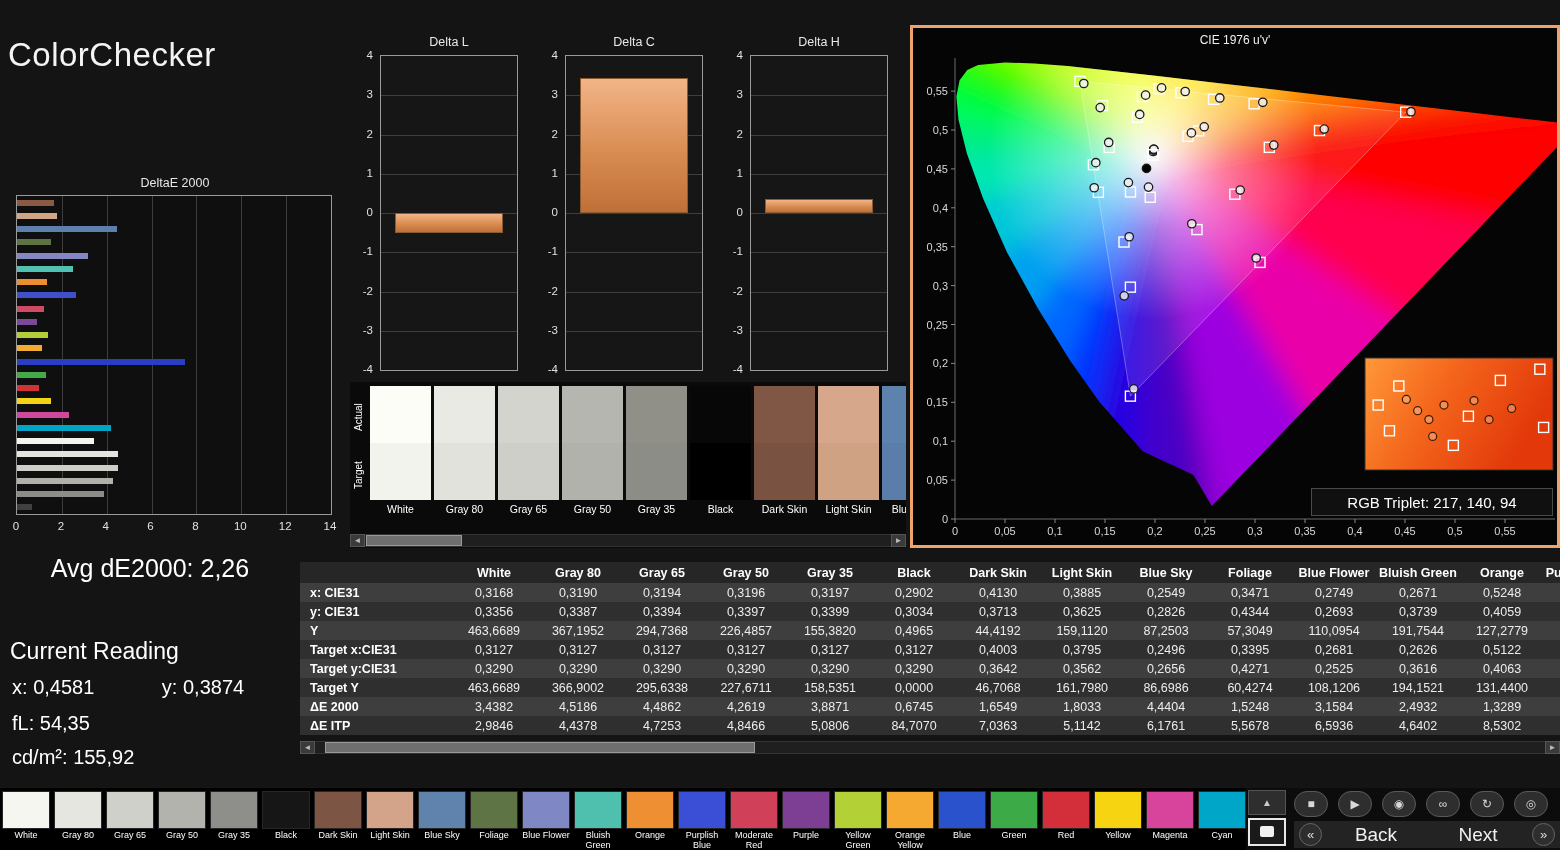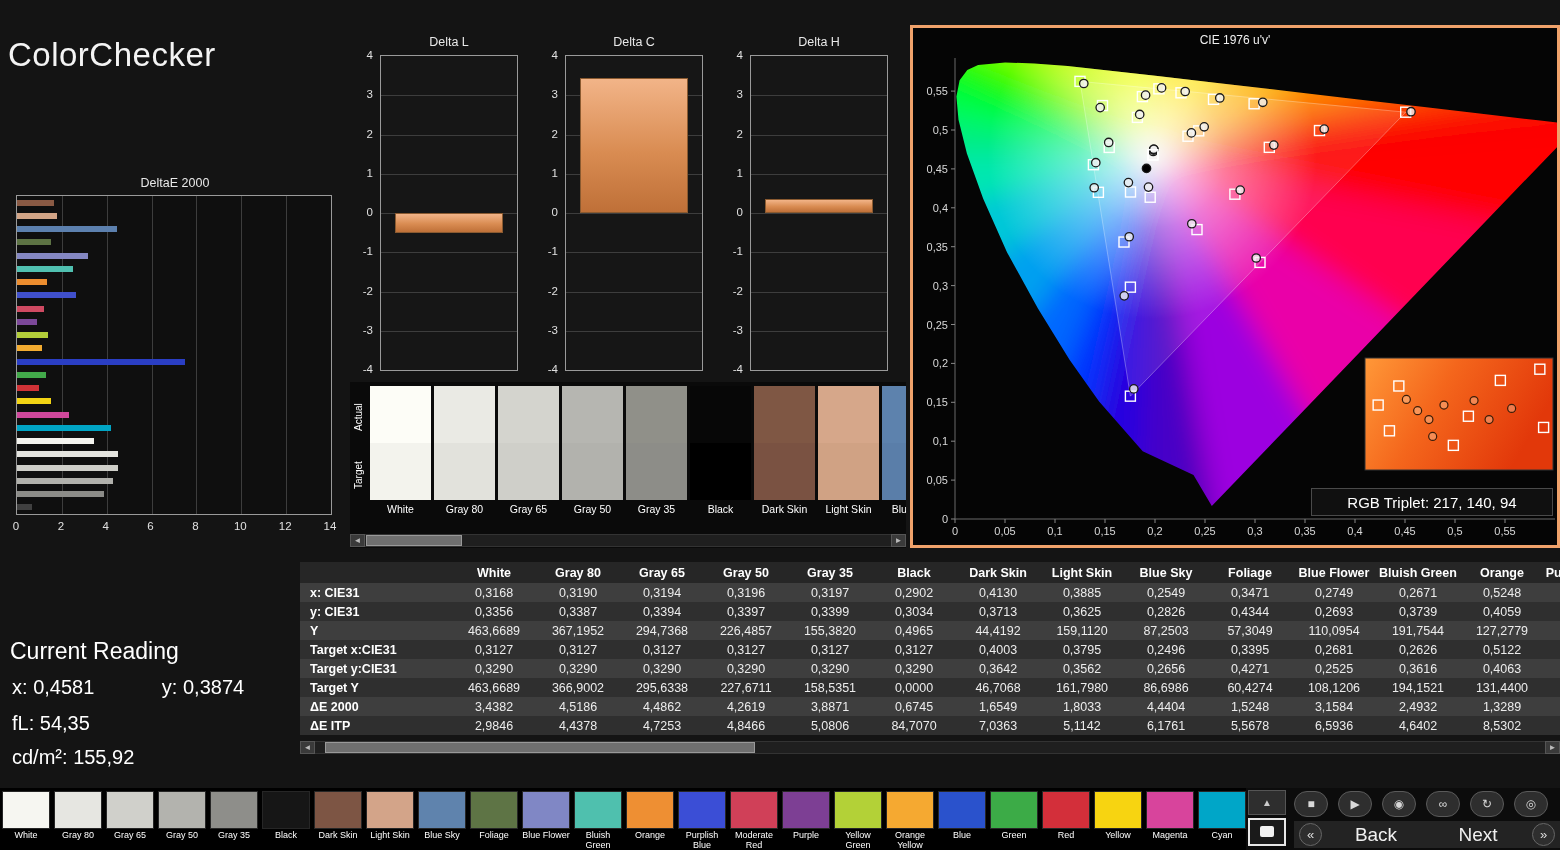--- a/index.html
+++ b/index.html
@@ -150,20 +150,24 @@
         <div class="xtick" style="left: 89.7143px;">4</div>
         <div class="xtick" style="left: 134.571px;">6</div>
         <div class="xtick" style="left: 179.429px;">8</div>
         <div class="xtick" style="left: 224.286px;">10</div>
         <div class="xtick" style="left: 269.143px;">12</div>
         <div class="xtick" style="left: 314px;">14</div>
       </div>
   </section>
 
   <section id="stats">
+    <div class="avg">
+      <span>Avg dE2000:</span>
+      <span>2,26</span>
+    </div>
     <div class="reading">Current Reading</div>
     <div class="xy">
       <span>x:</span>
       <span>0,4581</span>
       <span class="ysep">y:</span>
       <span>0,3874</span>
     </div>
     <div class="fl">
       <span>fL:</span>
       <span>54,35</span>

